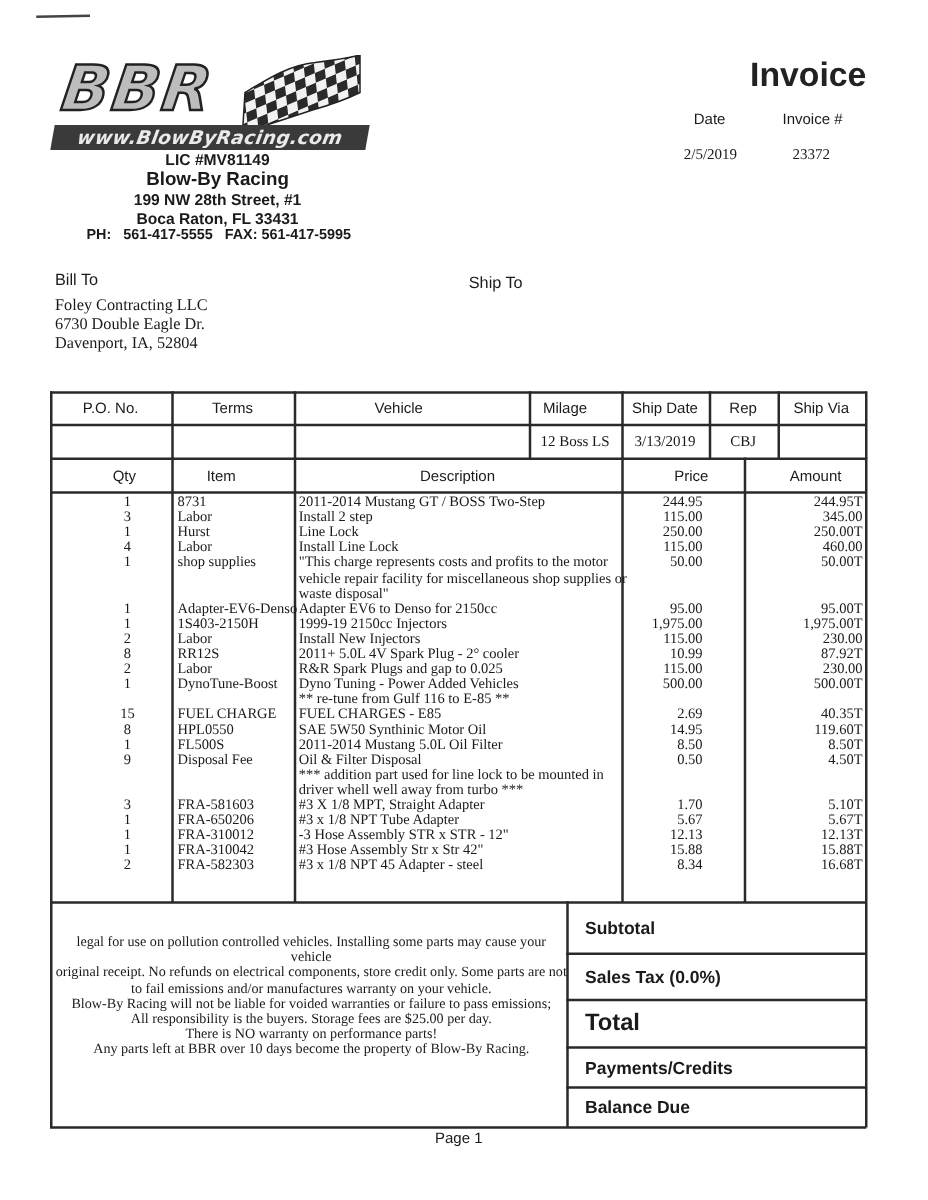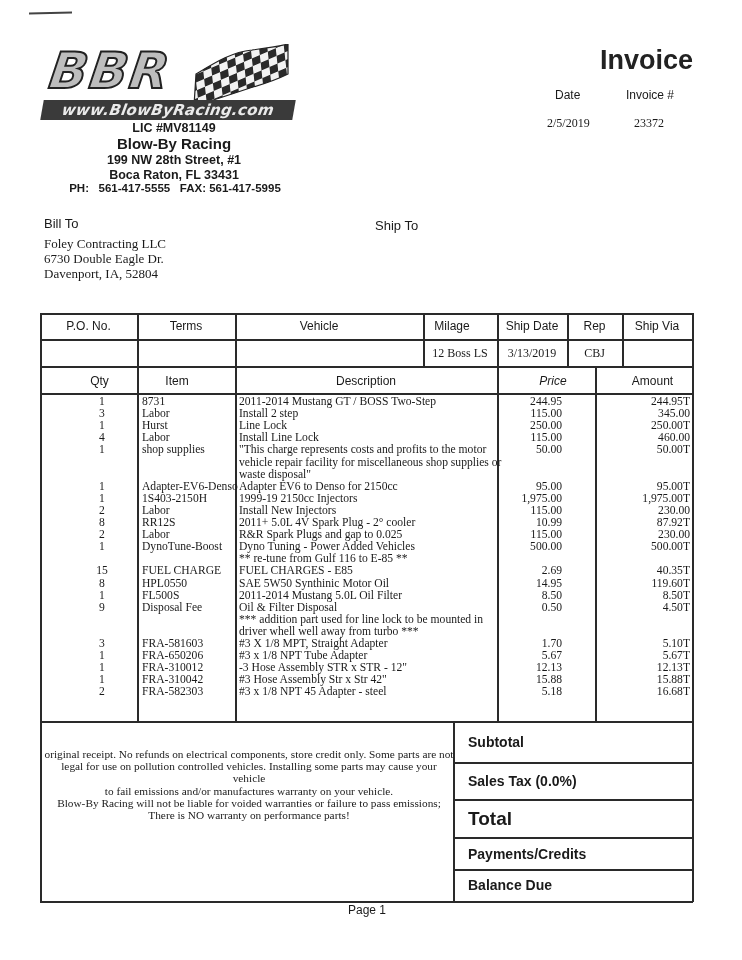--- a/index.html
+++ b/index.html
@@ -131,21 +131,21 @@
   <div class="line v" style="left:40px;top:366px;height:536px;"></div>
   <div class="line v" style="left:137px;top:366px;height:356px;"></div>
   <div class="line v" style="left:235px;top:366px;height:356px;"></div>
   <div class="line v" style="left:497px;top:366px;height:356px;"></div>
   <div class="line v" style="left:595px;top:366px;height:356px;"></div>
   <div class="line v" style="left:692px;top:366px;height:536px;"></div>
 
   <div class="hdr" style="left:40px;width:119px;top:374px;">Qty</div>
   <div class="hdr" style="left:137px;width:80px;top:374px;">Item</div>
   <div class="hdr" style="left:235px;width:262px;top:374px;">Description</div>
-  <div class="hdr" style="left:497px;width:112px;top:374px;font-style:italic;">Price</div>
+  <div class="hdr" style="left:497px;width:112px;top:374px;">Price</div>
   <div class="hdr" style="left:595px;width:115px;top:374px;">Amount</div>
 
   <div id="rows">
       <div class="row" style="top: 396px; width: 742px;">
         <span class="qty">1</span>
         <span class="item">8731</span>
         <span class="desc">2011-2014 Mustang GT / BOSS Two-Step</span>
         <span class="price">244.95</span>
         <span class="amount">244.95T</span>
       </div>
@@ -307,39 +307,41 @@
         <span class="qty">1</span>
         <span class="item">FRA-310042</span>
         <span class="desc">#3 Hose Assembly Str x Str 42"</span>
         <span class="price">15.88</span>
         <span class="amount">15.88T</span>
       </div>
       <div class="row" style="top: 686.4px; width: 742px;">
         <span class="qty">2</span>
         <span class="item">FRA-582303</span>
         <span class="desc">#3 x 1/8 NPT 45 Adapter - steel</span>
-        <span class="price">5.18</span>
+        <span class="price">8.34</span>
         <span class="amount">16.68T</span>
       </div>
     </div>
 </div>
 
 <div class="line h" style="left:40px;top:901px;width:653px;"></div>
 <div class="line v" style="left:453px;top:721px;height:181px;"></div>
 <div class="line h" style="left:453px;top:762px;width:240px;"></div>
 <div class="line h" style="left:453px;top:799px;width:240px;"></div>
 <div class="line h" style="left:453px;top:837px;width:240px;"></div>
 <div class="line h" style="left:453px;top:869px;width:240px;"></div>
 
 <div id="terms" class="abs">
+  <div>legal for use on pollution controlled vehicles.  Installing some parts may cause your vehicle</div>
   <div>original receipt.  No refunds on electrical components, store credit only. Some parts are not</div>
-  <div>legal for use on pollution controlled vehicles.  Installing some parts may cause your vehicle</div>
   <div>to fail emissions and/or manufactures warranty on your vehicle.</div>
   <div>Blow-By Racing will not be liable for voided warranties or failure to pass emissions;</div>
+  <div>All responsibility is the buyers. Storage fees are $25.00 per day.</div>
   <div>There is NO warranty on performance parts!</div>
+  <div>Any parts left at BBR over 10 days become the property of Blow-By Racing.</div>
 </div>
 
 <div class="sum-label" style="top:734px;">Subtotal</div>
 <div class="sum-label" style="top:773px;">Sales Tax  (0.0%)</div>
 <div class="sum-label" style="top:808px;font-size:19px;">Total</div>
 <div class="sum-label" style="top:846px;">Payments/Credits</div>
 <div class="sum-label" style="top:877px;">Balance Due</div>
 
 <div id="page-label" class="abs sans">Page 1</div>
 

